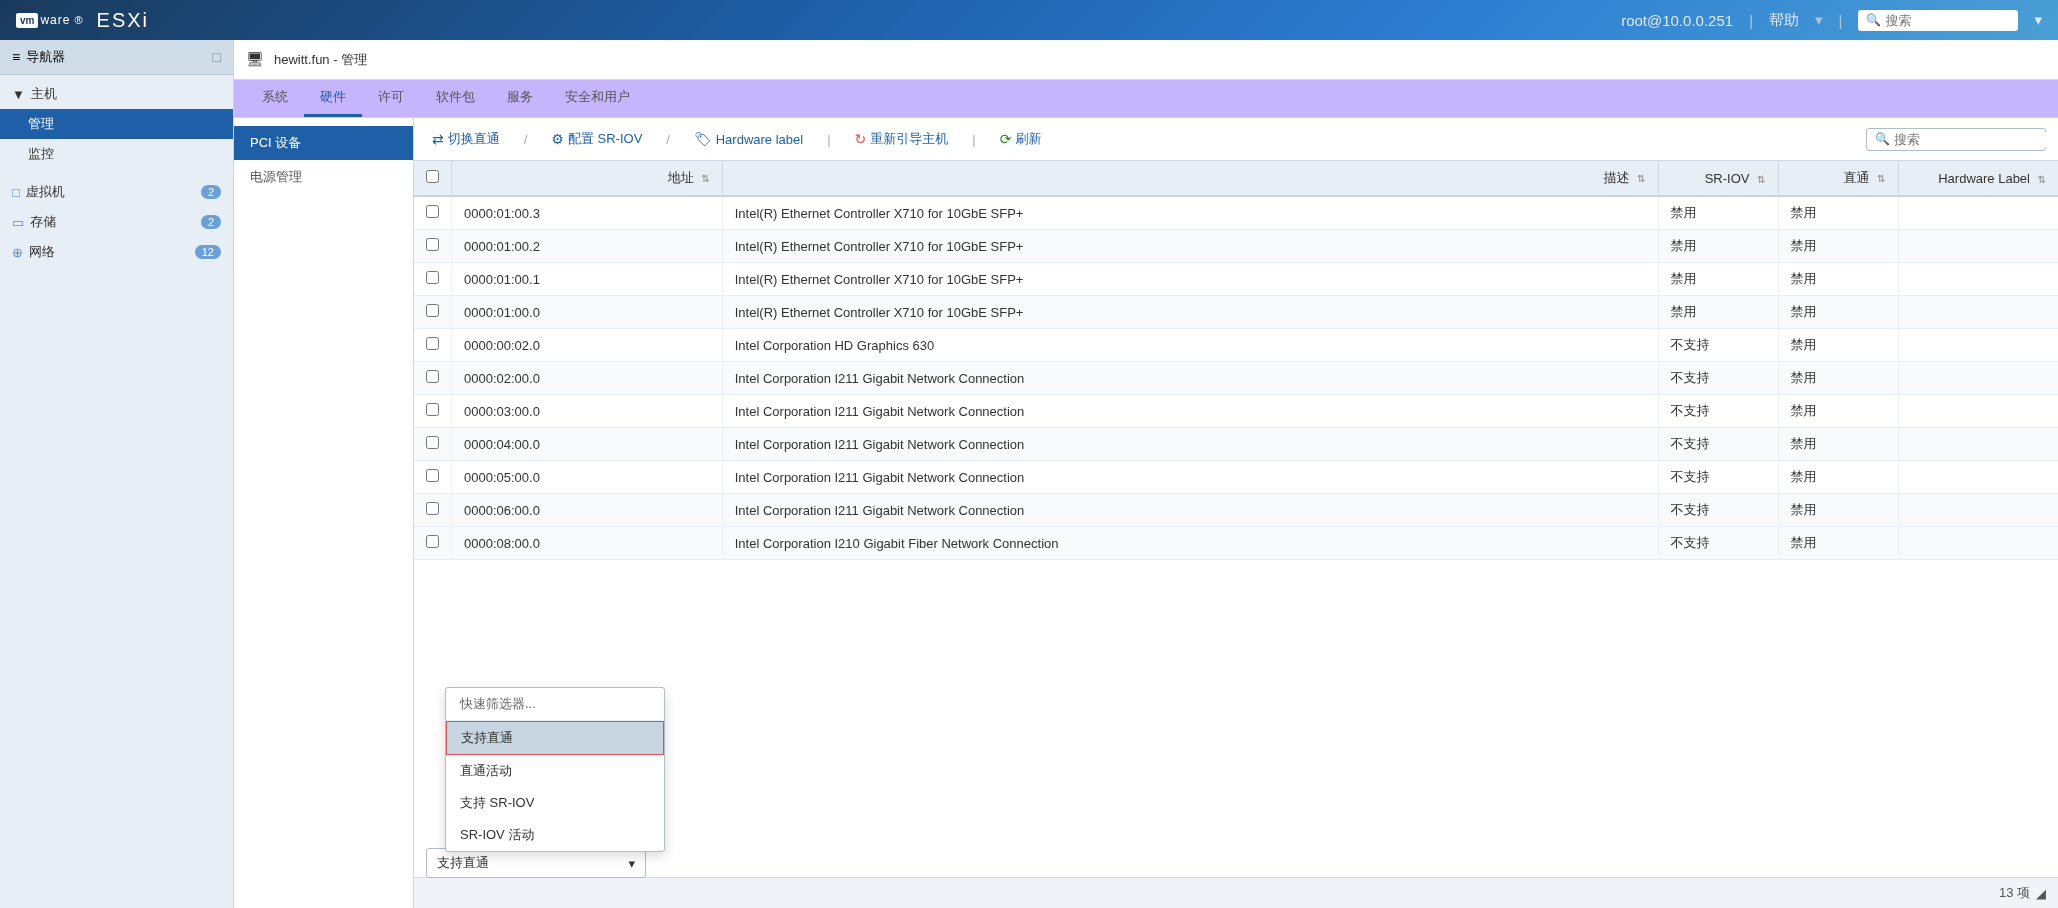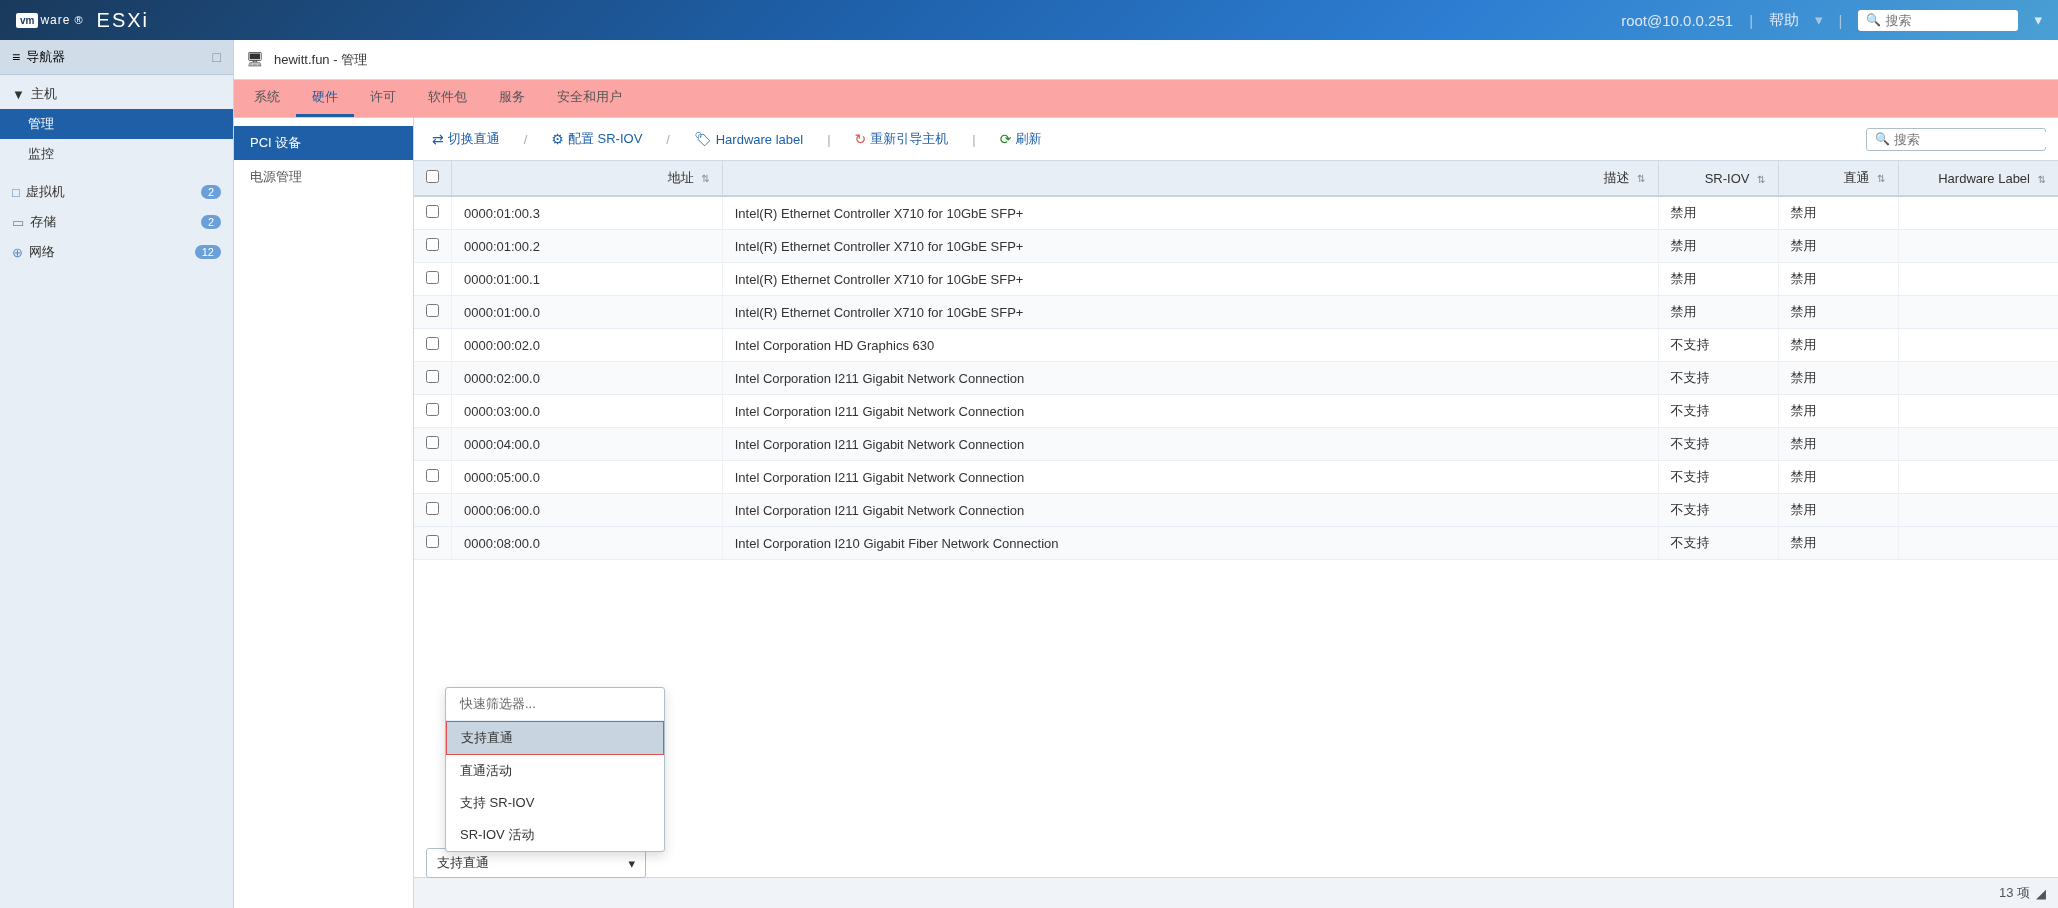--- a/index.html
+++ b/index.html
@@ -106,25 +106,25 @@
       background: #fff;
       padding: 10px 12px;
       border-bottom: 1px solid #d0d8e4;
       font-size: 15px;
       font-weight: 500;
       color: #333;
     }
 
     
     .tabs {
-      background: #fca5a5;
+      background: #c4b5fd;
       border-bottom: 1px solid #c8d4e0;
       display: flex;
       align-items: flex-end;
-      padding: 0 4px;
+      padding: 0 12px;
     }
     .tab {
       padding: 8px 16px;
       cursor: pointer;
       color: #555;
       border-bottom: 3px solid transparent;
       font-size: 13px;
     }
     .tab.active {
       color: #1e5fa8;

